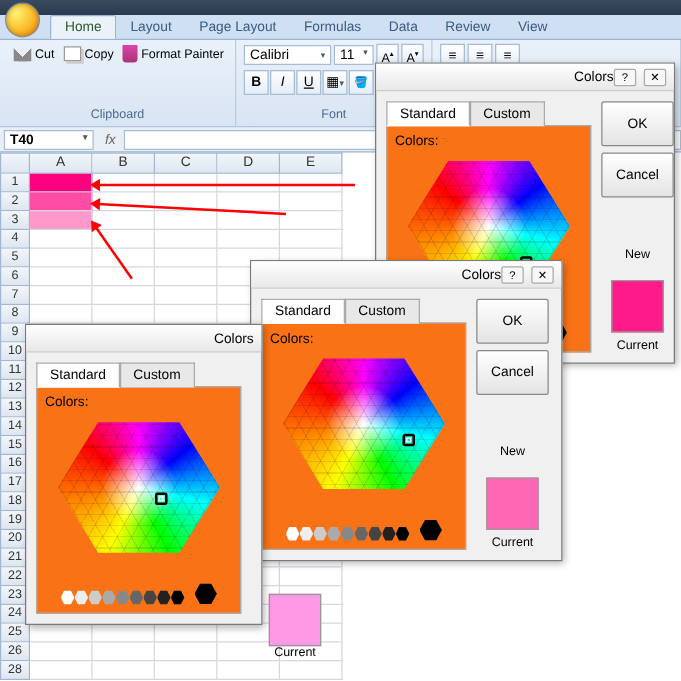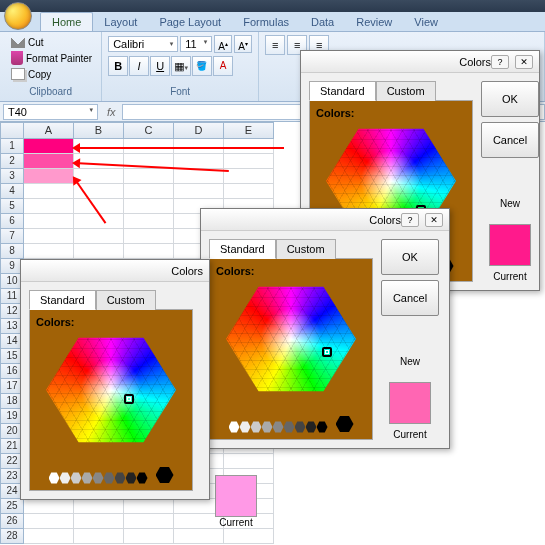--- a/index.html
+++ b/index.html
@@ -15,40 +15,40 @@
 .tab.active { background:#ecf2fa; border:1px solid #9bb4d1; border-bottom:none; border-radius:2px 2px 0 0; color:#4a6; color:#2b5a2b; font-weight:400; }
 
 
 .ribbon { height:70px; background:linear-gradient(#eaf1fa,#d8e5f3); border-bottom:1px solid #9bb4d1; display:flex; }
 .rgroup { border-right:1px solid #b8cde2; padding:3px 6px; display:flex; flex-direction:column; justify-content:space-between; position:relative; }
 .rgroup-label { font-size:10px; color:#4a6a8f; text-align:center; padding:1px 0; }
 .clip-items { display:flex; }
 .paste-btn { display:flex; flex-direction:column; align-items:center; width:34px; }
 .paste-icon { width:24px; height:26px; background:linear-gradient(#f9d976,#e8b04b); border:1px solid #aa8833; border-radius:2px; position:relative; }
 .paste-icon::after{content:"";position:absolute;top:3px;left:3px;right:3px;height:14px;background:#fff;border:1px solid #999;}
-.clip-side { display:flex; flex-direction:column; gap:1px; margin-left:2px; }
+.clip-side { display:flex; flex-direction:row; gap:1px; margin-left:2px; }
 .clip-side-item { display:flex; align-items:center; gap:3px; font-size:10px; padding:1px 3px; }
 .mini-icon { width:14px; height:12px; display:inline-block; }
 .cut-icon { background:linear-gradient(45deg,#888 40%,transparent 40%),linear-gradient(-45deg,#888 40%,transparent 40%); }
 .copy-icon { background:#fff; border:1px solid #999; box-shadow:2px 2px 0 #ccc; }
 .brush-icon { width:12px;height:14px;background:linear-gradient(#d4a,#a37); border-radius:0 0 3px 3px; }
 
 .font-top { display:flex; align-items:center; gap:2px; }
 .font-sel { border:1px solid #a7bdd6; background:#fff; padding:1px 4px; font-size:11px; min-width:70px; display:flex; justify-content:space-between; align-items:center; }
 .size-sel { border:1px solid #a7bdd6; background:#fff; padding:1px 4px; font-size:11px; width:32px; display:flex; justify-content:space-between; }
 .aa-btn { border:1px solid #a7bdd6; background:linear-gradient(#fff,#e4edf7); width:18px; height:18px; font-size:10px; text-align:center; line-height:16px; }
 .font-bot { display:flex; gap:1px; margin-top:3px; }
 .fbtn { border:1px solid #a7bdd6; background:linear-gradient(#fff,#e4edf7); width:20px; height:20px; font-size:11px; text-align:center; line-height:18px; }
 .drop-tri { font-size:7px; color:#555; }
 .colorbox { display:flex; flex-direction:column; align-items:center; }
 .colorbox .bar { width:14px; height:3px; }
 
 
 .fbar { height:20px; background:#e8eff7; border-bottom:1px solid #9fb7d0; display:flex; align-items:center; }
-.namebox { width:95px; border:1px solid #a7bdd6; background:#fff; margin:0 3px; padding:1px 4px; font-size:11px; display:flex; justify-content:space-between; }
+.namebox { width:72px; border:1px solid #a7bdd6; background:#fff; margin:0 3px; padding:1px 4px; font-size:11px; display:flex; justify-content:space-between;font-weight:bold; }
 .fx { font-style:italic; color:#666; padding:0 6px; }
 .fxinput { flex:1; border:1px solid #a7bdd6; background:#fff; height:16px; }
 
 
 .grid-area { position:relative; }
 .col-heads { display:flex; height:17px; }
 .corner { width:24px; background:linear-gradient(#f3f6fb,#dde6f0); border:1px solid #9fb7d0; }
 .colh { width:50px; background:linear-gradient(#f3f6fb,#dde6f0); border:1px solid #9fb7d0; border-left:none; text-align:center; font-size:11px; line-height:15px; color:#333; }
 .rows { }
 .row { display:flex; height:15px; }
@@ -62,21 +62,21 @@
 
 .dlg { position:absolute; background:#f0f0f0; border:1px solid #7a7a7a; box-shadow:2px 2px 6px rgba(0,0,0,.3); }
 .dlg-title { height:22px; background:linear-gradient(#fff,#e8e8e8); border-bottom:1px solid #ccc; display:flex; align-items:center; justify-content:flex-end; padding:0 6px; font-size:11px; }
 .dlg-tbtns { display:flex; gap:6px; }
 .dlg-tbtn { width:18px; height:14px; border:1px solid #aaa; border-radius:2px; font-size:9px; text-align:center; line-height:12px; background:#f7f7f7; }
 .dlg-body { display:flex; padding:8px; gap:8px; }
 .dlg-left { }
 .dlg-tabs { display:flex; }
 .dlg-tab { padding:3px 10px; font-size:11px; border:1px solid #aaa; background:#e8e8e8; border-bottom:none; }
 .dlg-tab.active { background:#fff; border-bottom:1px solid #fff; position:relative; z-index:1; }
-.dlg-panel { border:1px solid #aaa; background:#a16207; padding:6px; margin-top:-1px;font-weight:bold; }
+.dlg-panel { border:1px solid #aaa; background:#f97316; padding:6px; margin-top:-1px; }
 .dlg-right { display:flex; flex-direction:column; align-items:center; gap:5px; }
 .dlg-btn { width:58px; height:36px; border:1px solid #888; background:linear-gradient(#fff,#e4e4e4); font-size:11px; border-radius:2px; }
 .swatch { width:42px; height:42px; border:1px solid #999; margin-top:10px; }
 .sw-lbl { font-size:10px; }
 
 
 .hexpick { width:150px; height:130px; position:relative; margin:4px auto; }
 .hex-shape { width:130px; height:116px; margin:4px auto; clip-path: polygon(25% 5%, 75% 5%, 100% 50%, 75% 95%, 25% 95%, 0% 50%);
   background:
     radial-gradient(circle at 50% 50%, #fff 0%, transparent 35%),
@@ -113,26 +113,26 @@
 
 <div class="ribbon">
   <div class="rgroup" style="padding-left:6px;">
     <div class="clip-items">
       <div class="clip-side">
         <div class="clip-side-item">
             <span class="mini-icon cut-icon"></span>
             <span>Cut</span>
           </div>
         <div class="clip-side-item">
+            <span class="mini-icon copy-icon"></span>
+            <span>Copy</span>
+          </div>
+        <div class="clip-side-item">
             <span class="mini-icon brush-icon"></span>
             <span>Format Painter</span>
-          </div>
-        <div class="clip-side-item">
-            <span class="mini-icon copy-icon"></span>
-            <span>Copy</span>
           </div>
       </div>
     </div>
     <div class="rgroup-label">Clipboard</div>
   </div>
 
   <div class="rgroup">
     <div>
       <div class="font-top">
         <div class="font-sel">

